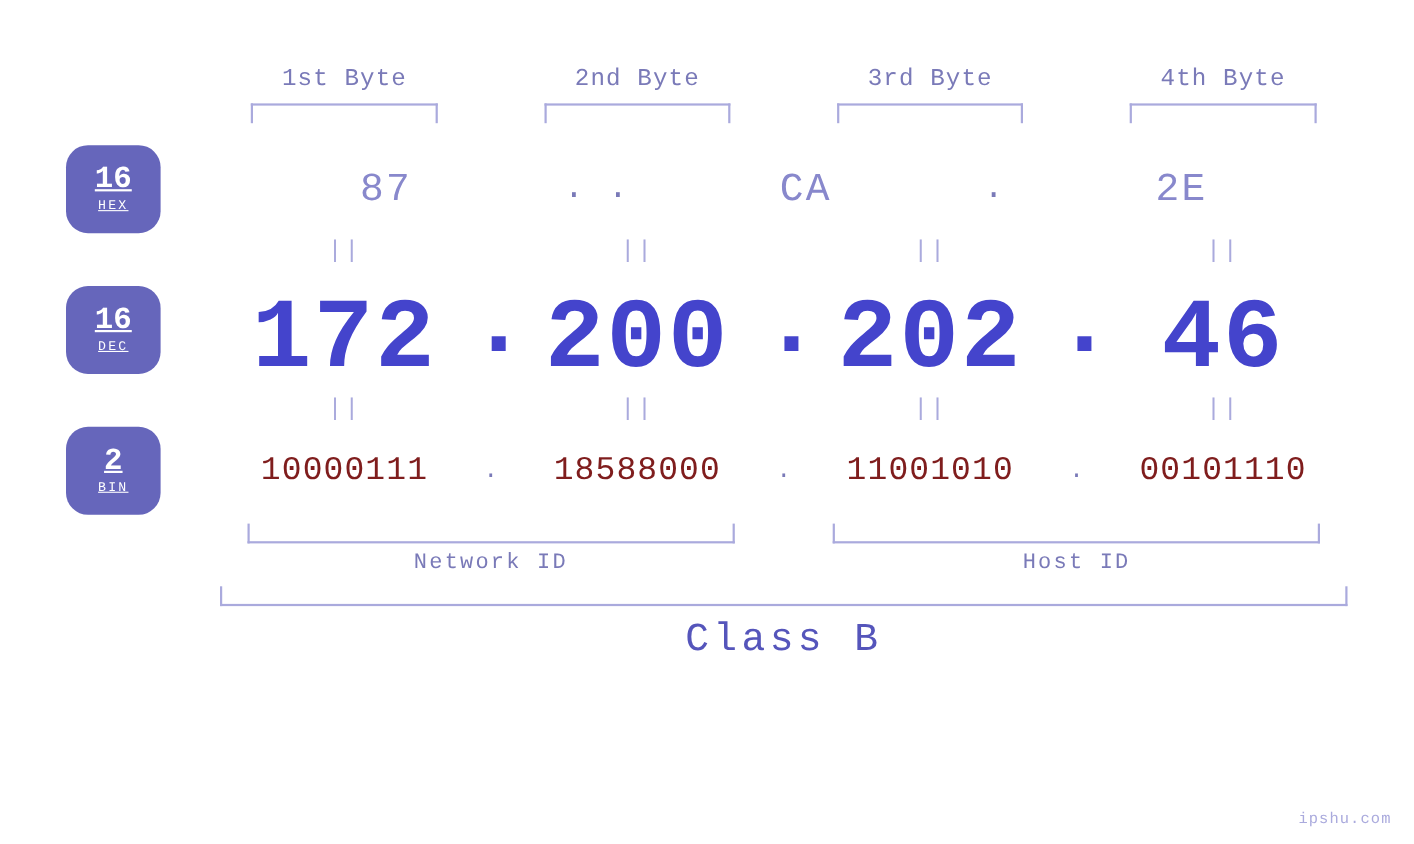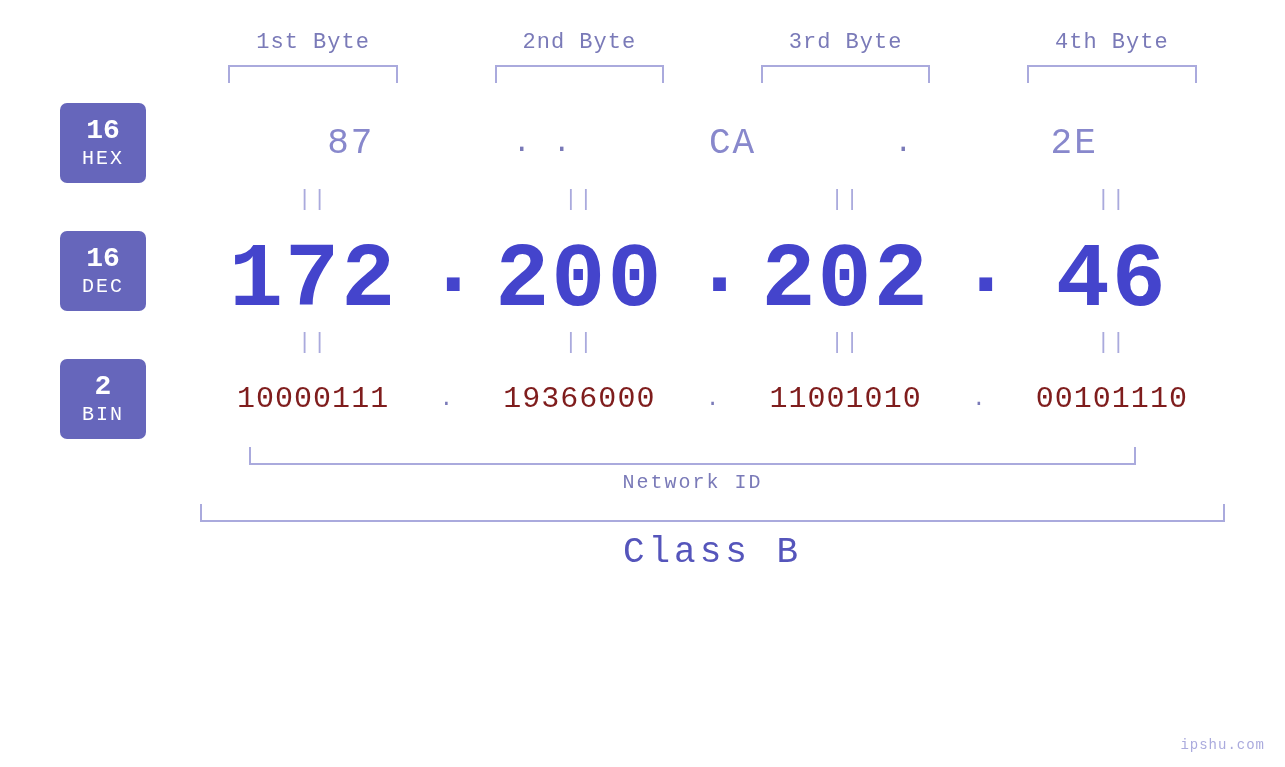--- a/index.html
+++ b/index.html
@@ -22,20 +22,21 @@
       padding: 30px 60px 20px 60px;
       position: relative;
     }
 
     
     .byte-headers {
       display: flex;
       width: 100%;
       padding-left: 140px;
       margin-bottom: 10px;
+      margin-top: 29px;
     }
 
     .byte-header {
       flex: 1;
       text-align: center;
       color: #7a7ab8;
       font-size: 22px;
       letter-spacing: 1px;
     }
 
@@ -59,37 +60,38 @@
       height: 18px;
       border: 2px solid #aaaadd;
       border-bottom: none;
     }
 
     
     .base-label {
       width: 86px;
       height: 80px;
       background: #6666bb;
-      border-radius: 7px;
+      border-radius: 20px;
       display: flex;
       flex-direction: column;
       align-items: center;
       justify-content: center;
       color: white;
       flex-shrink: 0;
+      text-decoration: underline;
     }
 
     .base-number {
       font-size: 28px;
       font-weight: bold;
       line-height: 1;
     }
 
     .base-name {
-      font-size: 20px;
+      font-size: 12px;
       letter-spacing: 2px;
       margin-top: 2px;
     }
 
     
     .row {
       display: flex;
       width: 100%;
       align-items: center;
       margin-bottom: 0;
@@ -289,38 +291,42 @@
   <div class="row">
     <div class="row-label">
       <div class="base-label">
         <span class="base-number">2</span>
         <span class="base-name">BIN</span>
       </div>
     </div>
     <div class="row-values">
       <div class="value-cell"><span class="bin-value">10000111</span></div>
       <div class="dot-cell" style="font-size:22px;">.</div>
-      <div class="value-cell"><span class="bin-value">19366000</span></div>
+      <div class="value-cell"><span class="bin-value">18588000</span></div>
       <div class="dot-cell" style="font-size:22px;">.</div>
       <div class="value-cell"><span class="bin-value">11001010</span></div>
       <div class="dot-cell" style="font-size:22px;">.</div>
       <div class="value-cell"><span class="bin-value">00101110</span></div>
     </div>
   </div>
 
   <div style="width:100%;padding-left:140px;margin-top:8px;">
     <div style="display:flex;width:100%;">
 
       <div style="flex:1;display:flex;flex-direction:column;align-items:center;">
 
         <div style="width:90%;height:18px;border-left:2px solid #aaaadd;border-right:2px solid #aaaadd;border-bottom:2px solid #aaaadd;"></div>
         <span class="bracket-label">Network ID</span>
       </div>
       <div style="width:40px;"></div>
 
+      <div style="flex:1;display:flex;flex-direction:column;align-items:center;">
+        <div style="width:90%;height:18px;border-left:2px solid #aaaadd;border-right:2px solid #aaaadd;border-bottom:2px solid #aaaadd;"></div>
+        <span class="bracket-label">Host ID</span>
+      </div>
     </div>
 
     <div style="width:100%;height:18px;border-left:2px solid #aaaadd;border-right:2px solid #aaaadd;border-bottom:2px solid #aaaadd;margin-top:10px;"></div>
   </div>
 
   <div class="class-row">
     <span class="class-label">Class B</span>
   </div>
 
   <div class="footer">

